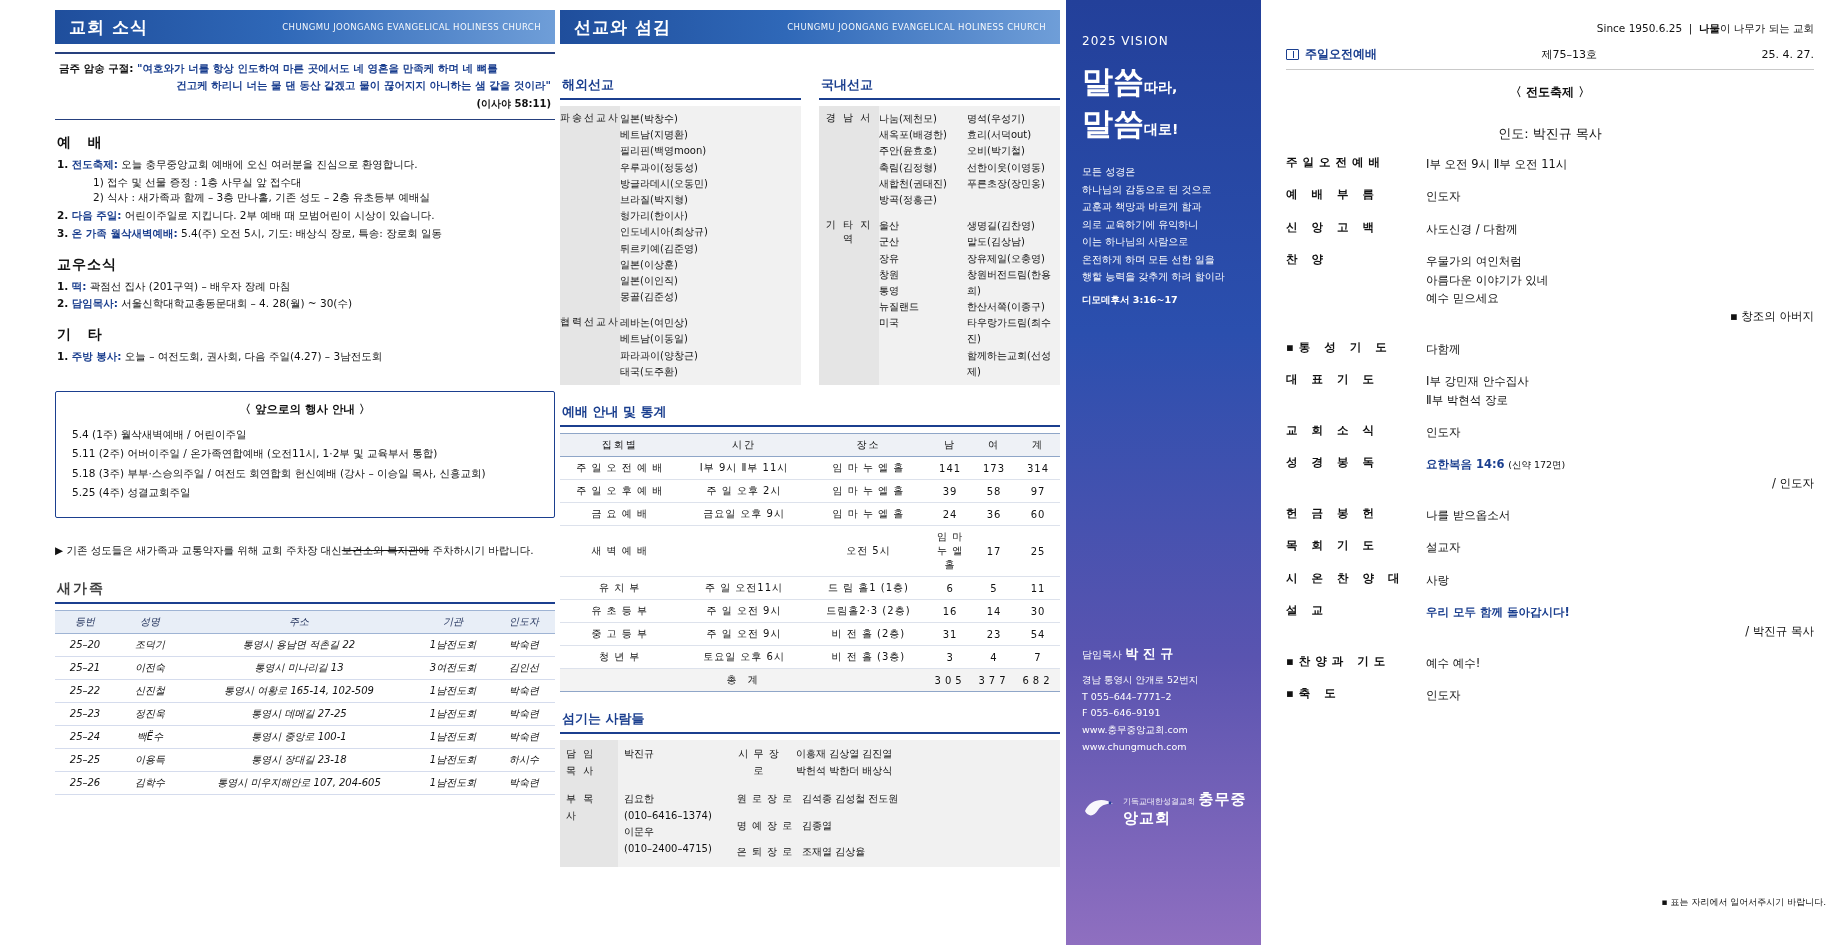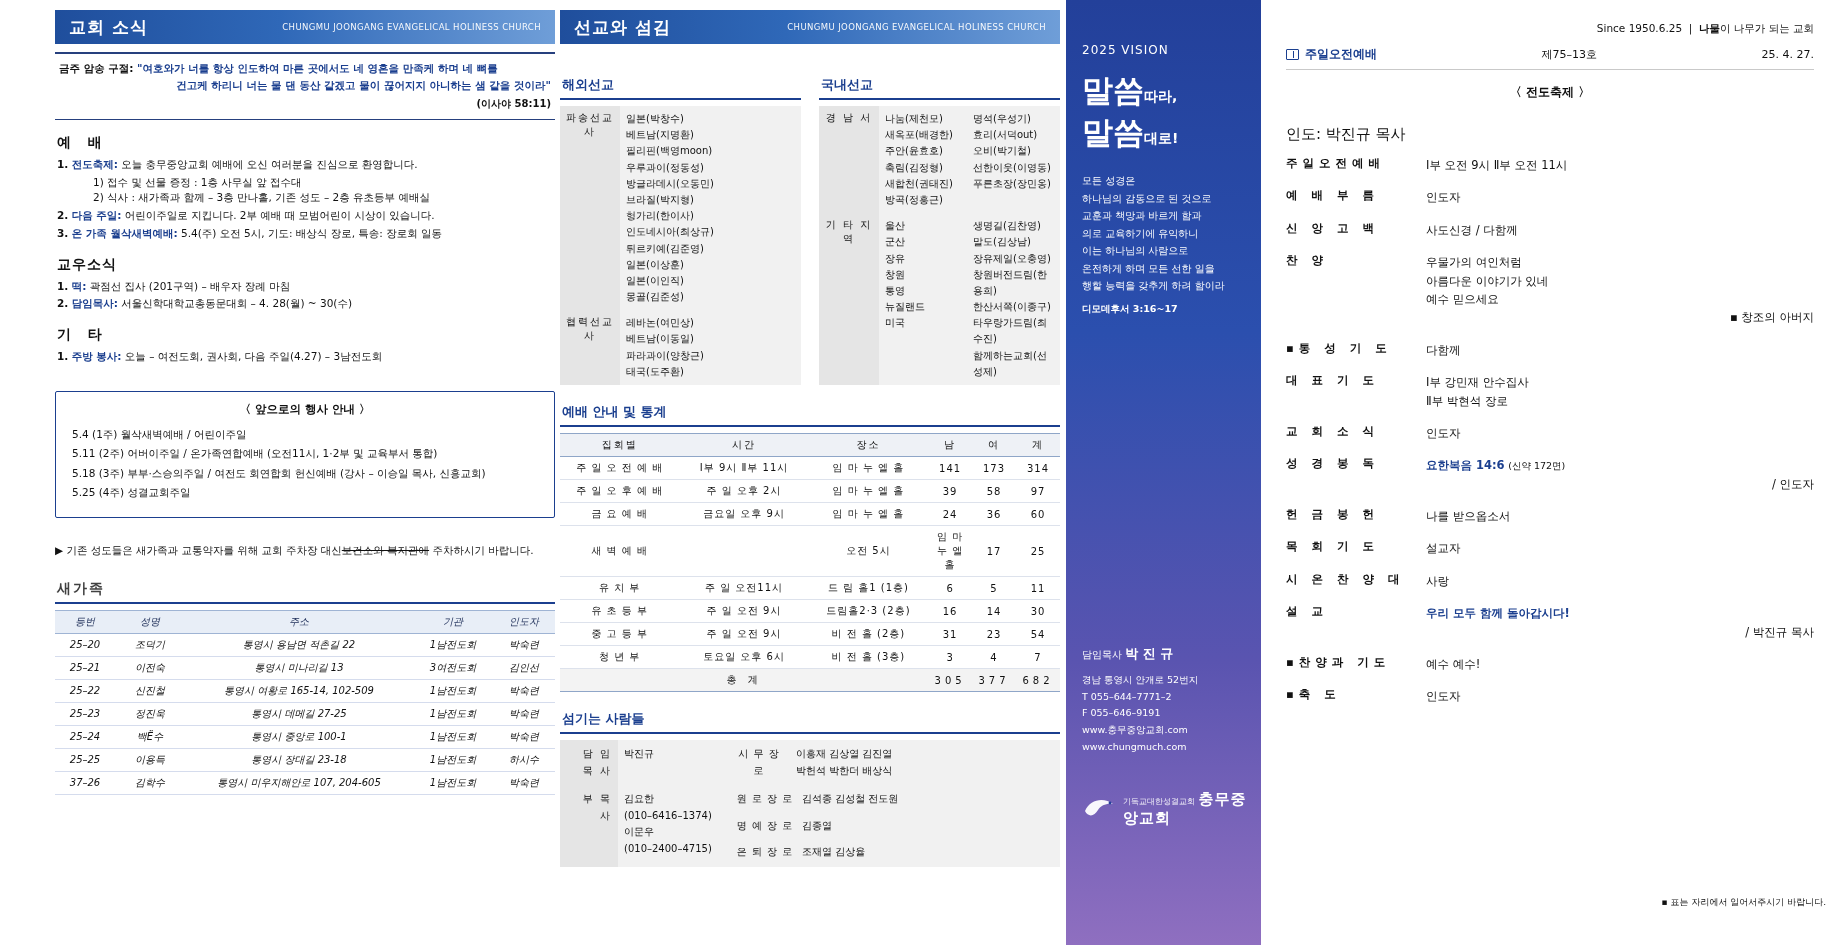--- a/index.html
+++ b/index.html
@@ -59,40 +59,40 @@
   table.fam td { border-bottom:1px solid #d5dced; padding:4px 2px; text-align:center;}
   table.fam td.addr { text-align:center; }
 
   
   #panel2 { position:absolute; left:560px; top:10px; width:500px; height:925px; }
   .h3 { font-size:13px; font-weight:bold; color:#1b3f8f; margin:18px 0 4px 2px; }
   .h3r { height:2px; background:#1b3f8f; margin-bottom:6px;}
   .mis-wrap { display:flex; gap:18px; }
   .mis-col { flex:1; }
   .mis-tbl { width:100%; border-collapse:collapse; font-size:10px; background:#f1f1f1; }
-  .mis-tbl td { vertical-align:top; padding:5px 6px; }
+  .mis-tbl td { vertical-align:top; padding:5px 0; }
   .mis-tbl td.lbl { width:60px; background:#e5e5e5; text-align:center; letter-spacing:2px; }
   .mis-tbl td.c1 { width:88px; }
   .mis-line { line-height:1.62; }
 
   table.svc { width:100%; border-collapse:collapse; font-size:10px; }
   table.svc th { background:#eef1f6; border-top:1px solid #8fa6c8; border-bottom:1px solid #8fa6c8;
      font-weight:normal; padding:4px 2px; letter-spacing:2px; }
   table.svc td { border-bottom:1px solid #dde2ec; padding:4px 2px; text-align:center; letter-spacing:1px;}
   table.svc tr.total td { background:#f3f3f3; border-bottom:1px solid #8fa6c8; letter-spacing:4px;}
 
   .ppl-tbl { width:100%; border-collapse:collapse; font-size:10px; background:#f1f1f1;}
   .ppl-tbl td { vertical-align:top; padding:6px 6px; line-height:1.65;}
-  .ppl-tbl td.lbl { width:58px; background:#e5e5e5; text-align:right; letter-spacing:2px;}
+  .ppl-tbl td.lbl { width:58px; background:#e5e5e5; text-align:left; letter-spacing:2px;}
   .ppl-tbl td.lbl2 { width:62px; text-align:center; letter-spacing:1px;}
 
   
   #panel3 { position:absolute; left:1066px; top:0; width:195px; height:945px;
     background:linear-gradient(180deg,#23409a 0%, #2b4fae 35%, #5a54b0 70%, #8f6fc0 100%);
-    color:#fff; padding:43px 16px; }
+    color:#fff; padding:34px 16px; }
   #panel3 .vis { font-size:12px; letter-spacing:1px; margin-bottom:16px;}
   #panel3 .big1 { font-size:31px; font-weight:bold; line-height:1.15; }
   #panel3 .big1 span.s { font-size:14px; font-weight:bold;}
   #panel3 .creed { margin-top:22px; font-size:10px; line-height:1.75; }
   #panel3 .ref { margin-top:8px; font-size:9.5px; font-weight:bold; }
   #panel3 .pastor { position:absolute; left:16px; top:645px; font-size:10px;}
   #panel3 .pastor .nm { font-size:13px; font-weight:bold; }
   #panel3 .addr { position:absolute; left:16px; top:672px; font-size:9.5px; line-height:1.75;}
   #panel3 .logo { position:absolute; left:16px; top:790px; display:flex; align-items:center; gap:7px;}
   #panel3 .logo .ktxt { font-size:8px; opacity:.9; line-height:1.2;}
@@ -101,21 +101,21 @@
   
   #panel4 { position:absolute; left:1270px; top:10px; width:560px; height:925px; padding:12px 16px;}
   .p4-top { text-align:right; font-size:10.5px; margin-bottom:10px;}
   .p4-top b { font-weight:bold;}
   .p4-bar { display:flex; align-items:center; justify-content:space-between; font-size:11px;
      border-bottom:1px solid #c9c9c9; padding-bottom:6px;}
   .p4-bar .left { display:flex; align-items:center; gap:6px; color:#1b3f8f; font-weight:bold; font-size:12px;}
   .p4-bar .bk { width:13px; height:11px; border:1.4px solid #1b3f8f; border-radius:1px; position:relative;}
   .p4-bar .bk:after{content:"";position:absolute;left:50%;top:1px;bottom:1px;width:1.2px;background:#1b3f8f;}
   .p4-cent { text-align:center; font-weight:bold; font-size:12px; margin:14px 0 6px;}
-  .p4-right { text-align:left; font-size:15px; margin-bottom:12px;margin-top:24px;}
+  .p4-right { text-align:center; font-size:13px; margin-bottom:12px;margin-top:24px;}
   .row { display:flex; align-items:flex-start; margin-bottom:14px; font-size:11.5px;}
   .row .k { width:140px; font-weight:bold; letter-spacing:5px; flex:0 0 140px;}
   .row .k.sq:before { content:"\25AA"; margin-right:5px; letter-spacing:0; }
   .row .v { flex:1; line-height:1.6;}
   .row .v .bl { color:#1b3f8f; font-weight:bold;}
   .row .v .sm { font-size:9.5px;}
   .row .v .ind { display:block; text-align:right;}
   .foot-note { position:absolute; right:4px; bottom:26px; font-size:9px;}
 </style>
 </head>
@@ -211,21 +211,21 @@
             <td>박숙련</td>
           </tr>
         <tr>
             <td>25–25</td>
             <td>이용득</td>
             <td class="addr">통영시 장대길 23-18</td>
             <td>1남전도회</td>
             <td>하시수</td>
           </tr>
         <tr>
-            <td>37–26</td>
+            <td>25–26</td>
             <td>김학수</td>
             <td class="addr">통영시 미우지해안로 107, 204-605</td>
             <td>1남전도회</td>
             <td>박숙련</td>
           </tr>
       </tbody>
     </table>
   </div>
 
   <div id="panel2">

